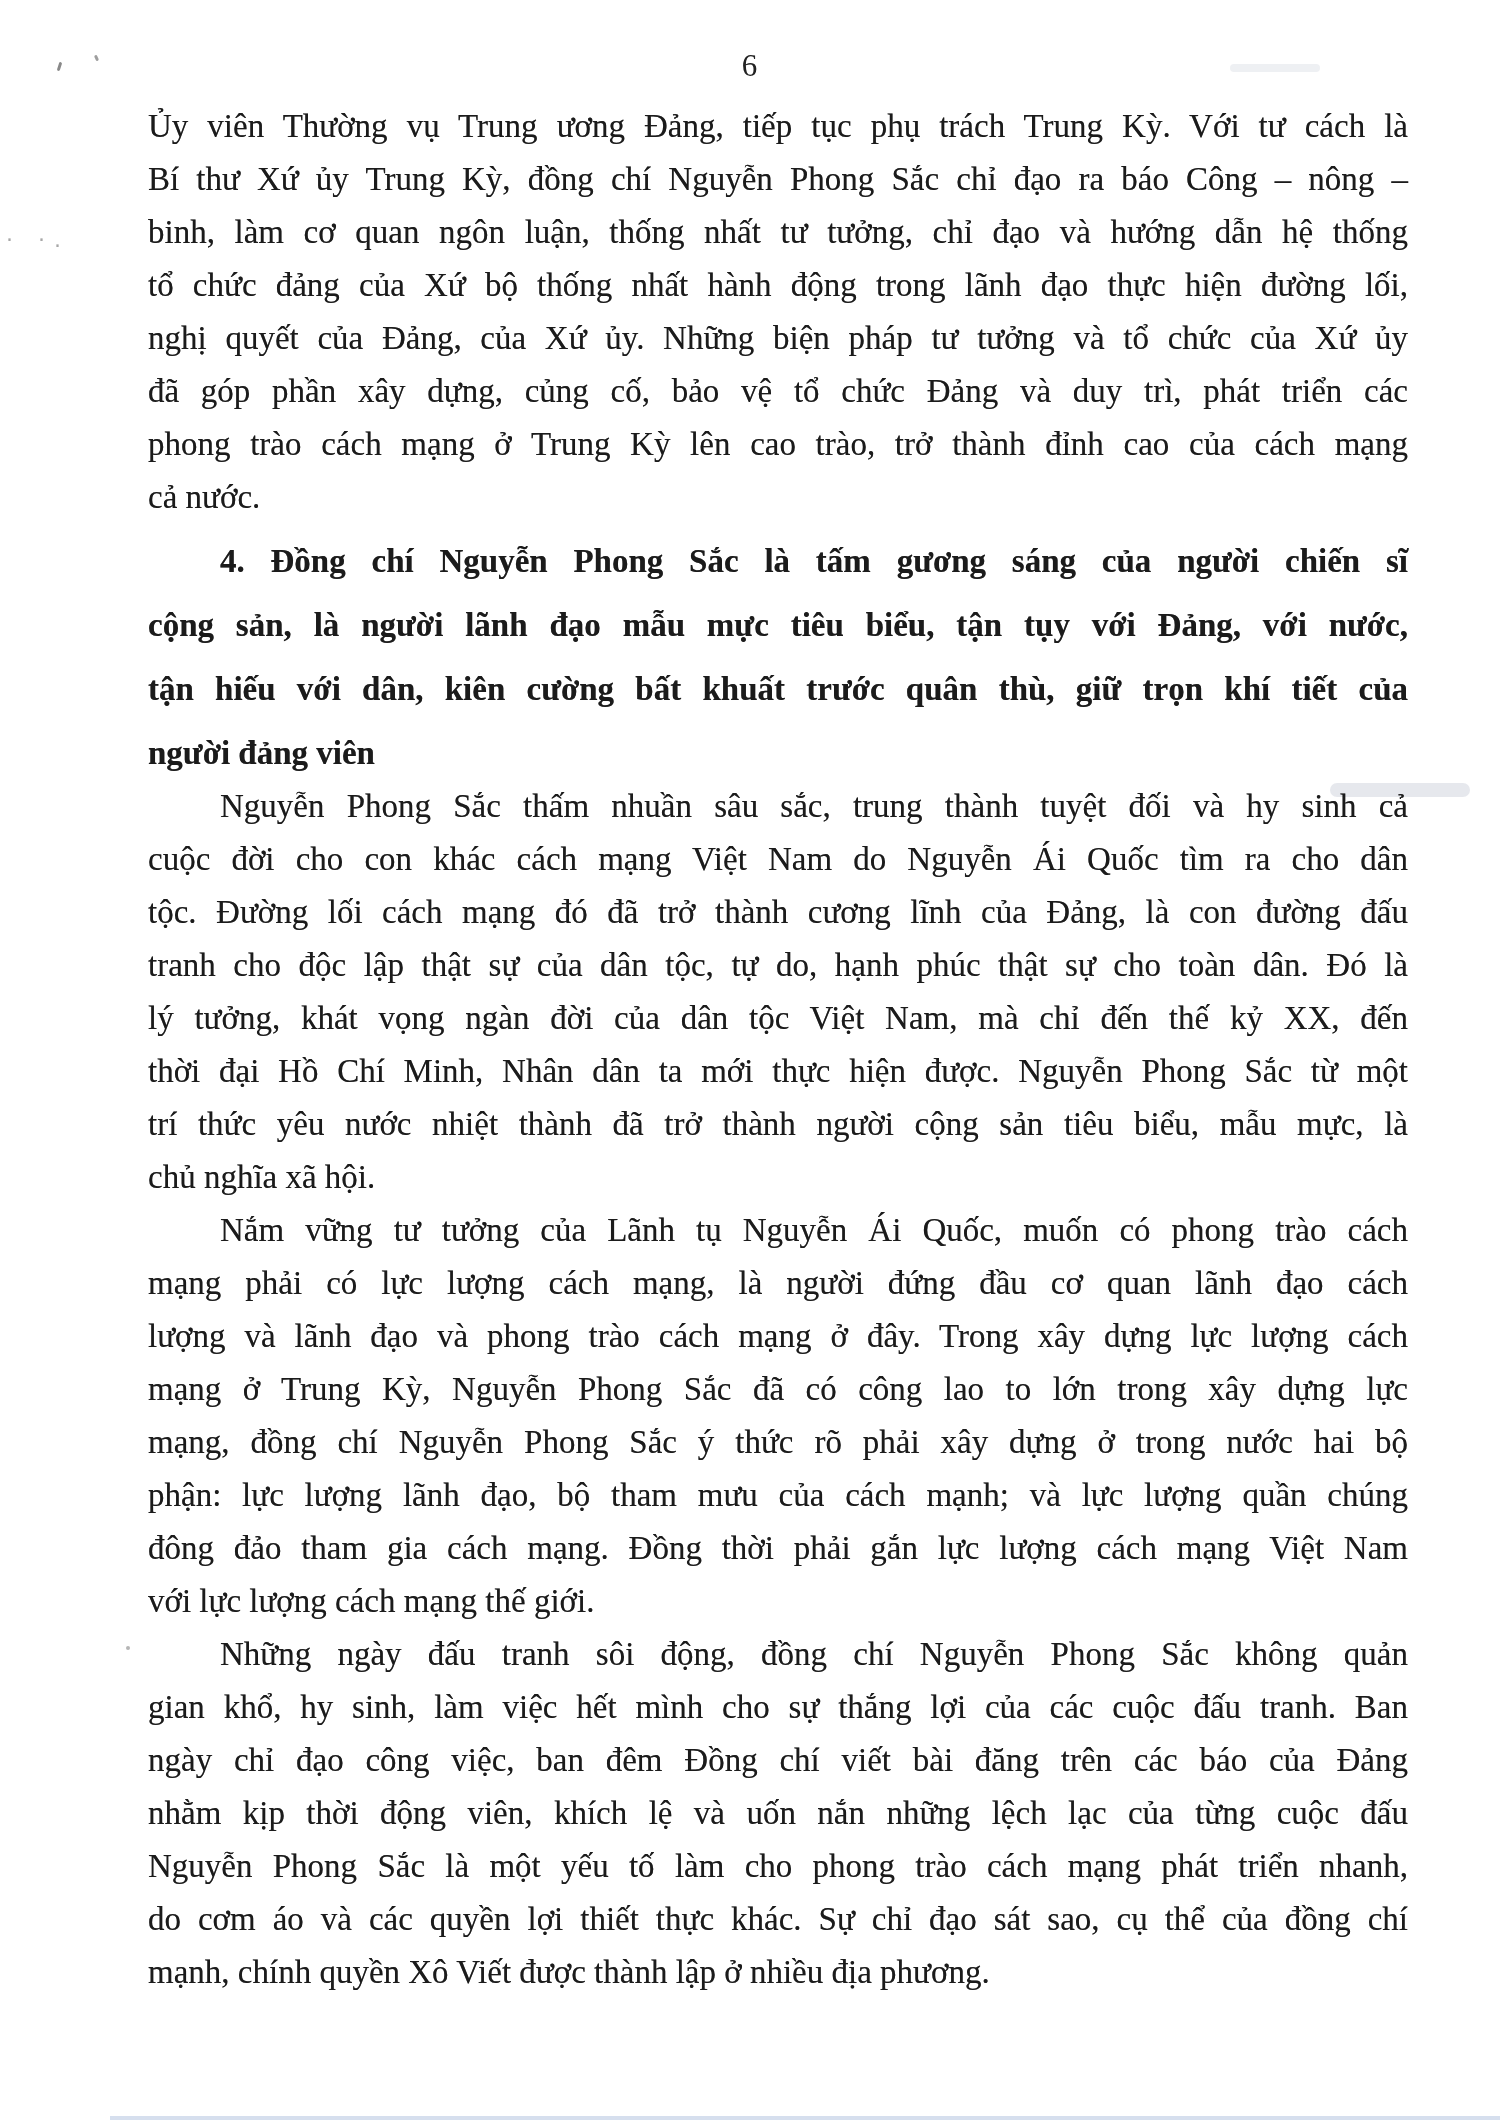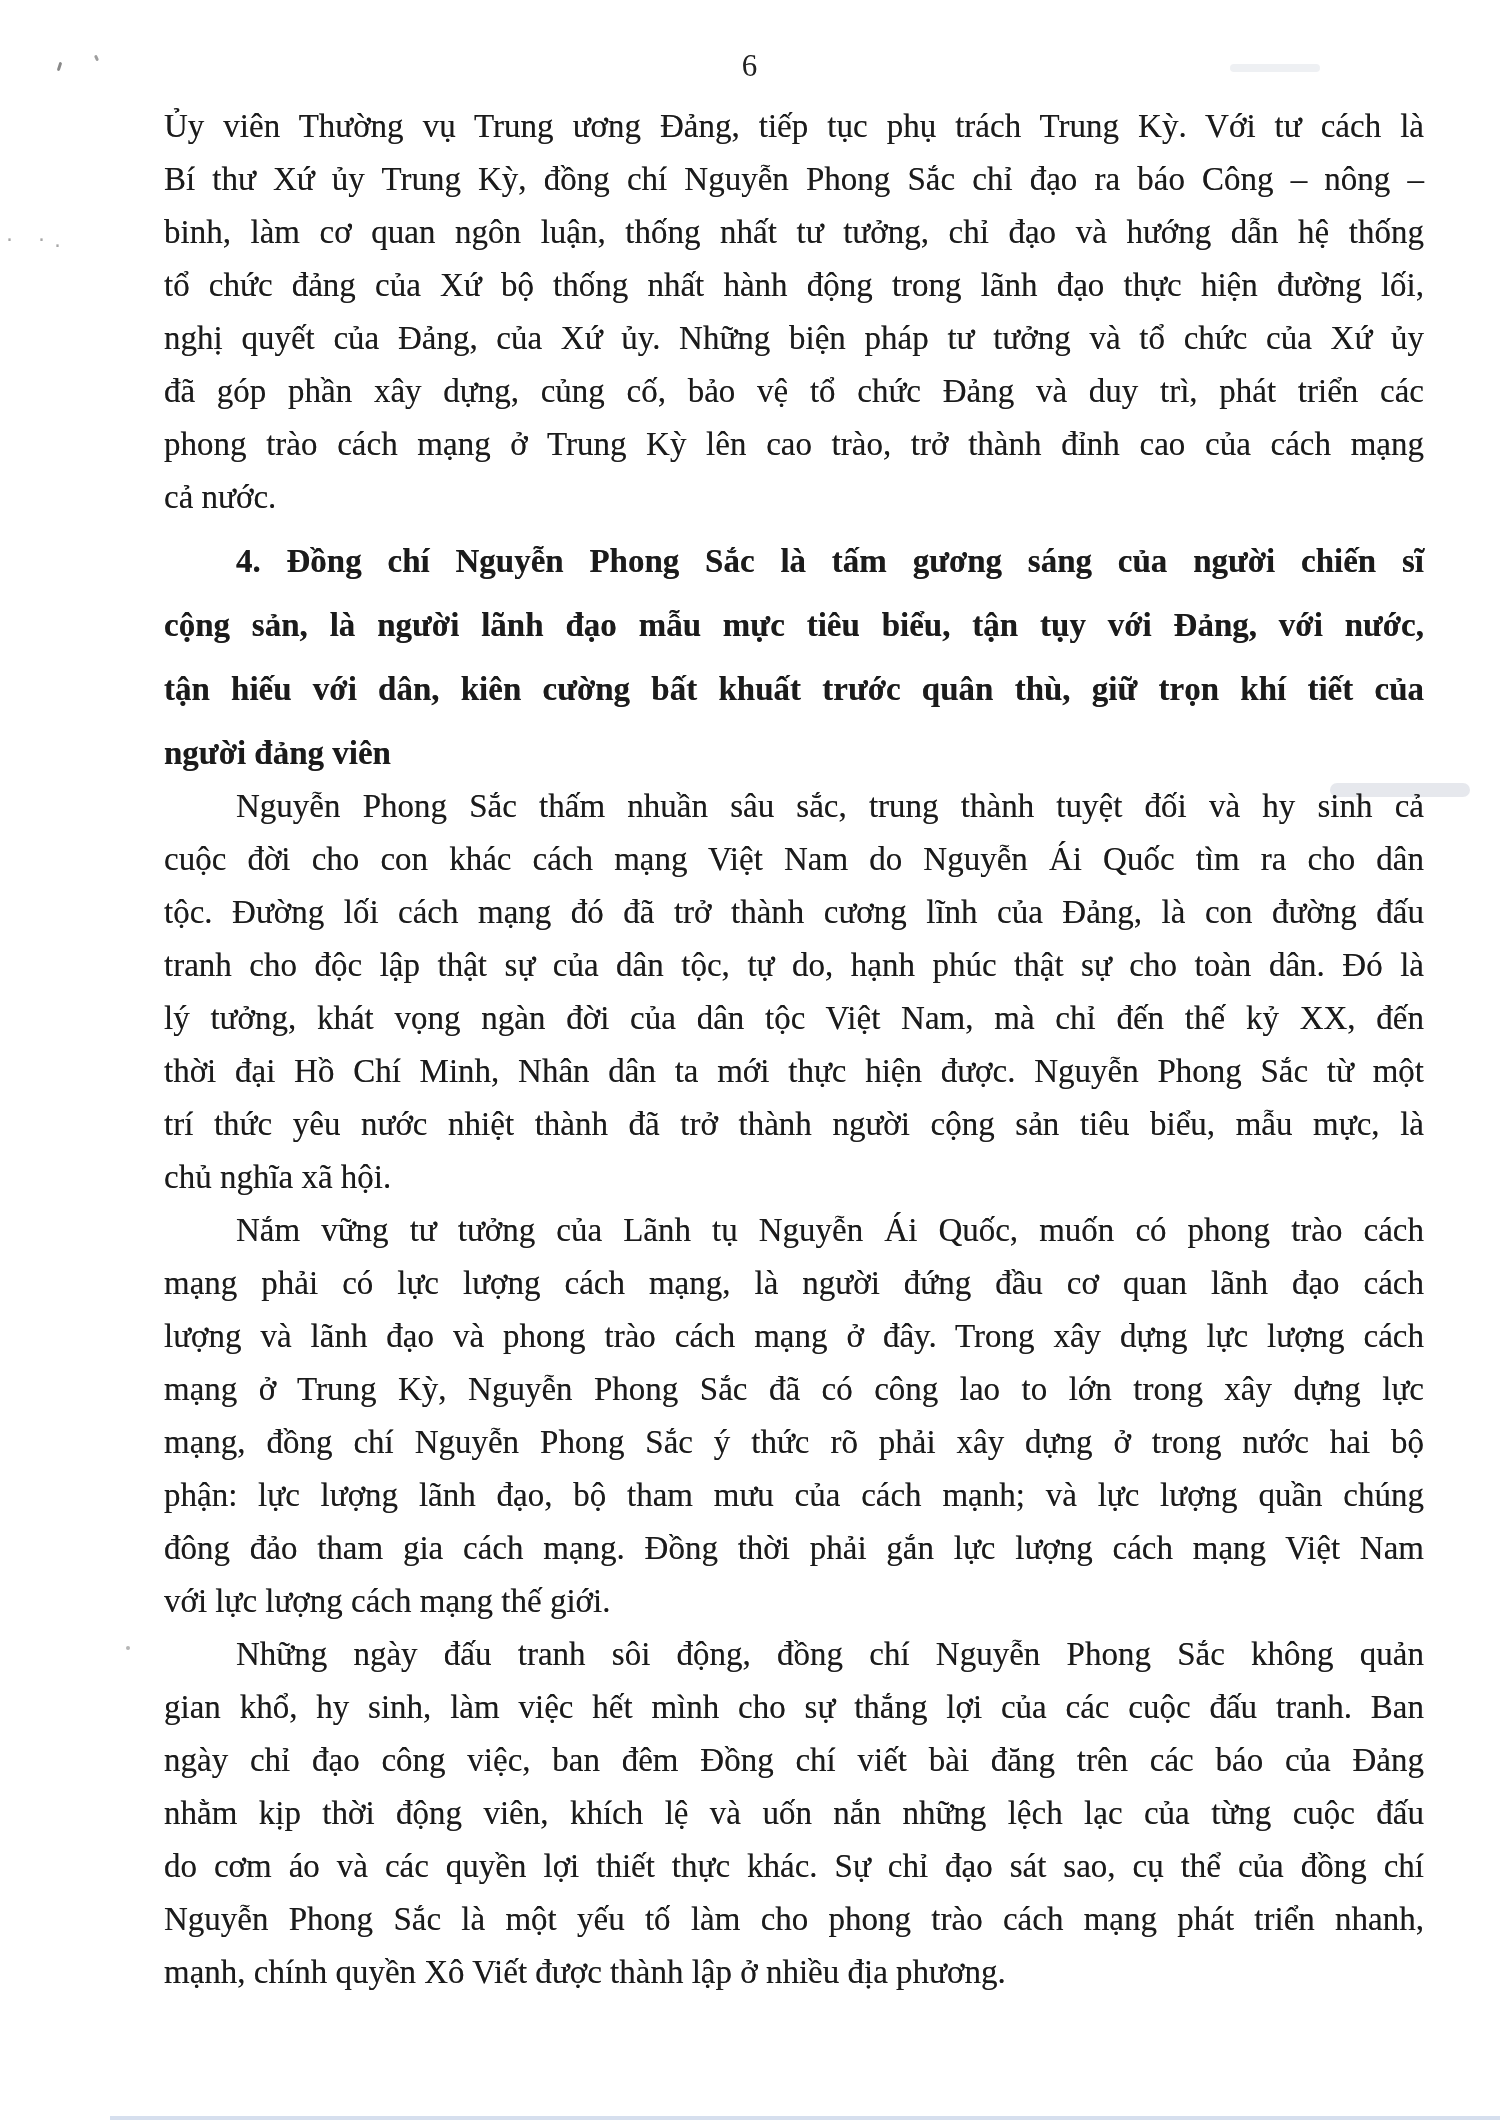--- a/index.html
+++ b/index.html
@@ -22,21 +22,21 @@
     left: 0;
     width: 100%;
     text-align: center;
     font-size: 31px;
     letter-spacing: 1px;
     color: #222;
   }
   .text-block {
     position: absolute;
     top: 100px;
-    left: 164px;
+    left: 148px;
     width: 1260px;
   }
   .doc-line {
     font-size: 33px;
     line-height: 53px;
     height: 53px;
     text-align: justify;
     text-align-last: justify;
     white-space: nowrap;
     color: #1b1b1b;
@@ -143,19 +143,19 @@
       <div class="doc-line">phận: lực lượng lãnh đạo, bộ tham mưu của cách mạnh; và lực lượng quần chúng</div>
       <div class="doc-line">đông đảo tham gia cách mạng. Đồng thời phải gắn lực lượng cách mạng Việt Nam</div>
       <div class="doc-line lastline">với lực lượng cách mạng thế giới.</div>
     </div>
 
     <div>
       <div class="doc-line indent">Những ngày đấu tranh sôi động, đồng chí Nguyễn Phong Sắc không quản</div>
       <div class="doc-line">gian khổ, hy sinh, làm việc hết mình cho sự thắng lợi của các cuộc đấu tranh. Ban</div>
       <div class="doc-line">ngày chỉ đạo công việc, ban đêm Đồng chí viết bài đăng trên các báo của Đảng</div>
       <div class="doc-line">nhằm kịp thời động viên, khích lệ và uốn nắn những lệch lạc của từng cuộc đấu</div>
+      <div class="doc-line">Nguyễn Phong Sắc là một yếu tố làm cho phong trào cách mạng phát triển nhanh,</div>
       <div class="doc-line">do cơm áo và các quyền lợi thiết thực khác. Sự chỉ đạo sát sao, cụ thể của đồng chí</div>
-      <div class="doc-line">Nguyễn Phong Sắc là một yếu tố làm cho phong trào cách mạng phát triển nhanh,</div>
       <div class="doc-line lastline">mạnh, chính quyền Xô Viết được thành lập ở nhiều địa phương.</div>
     </div>
 
   </div>
 </div>
 
 </body></html>

